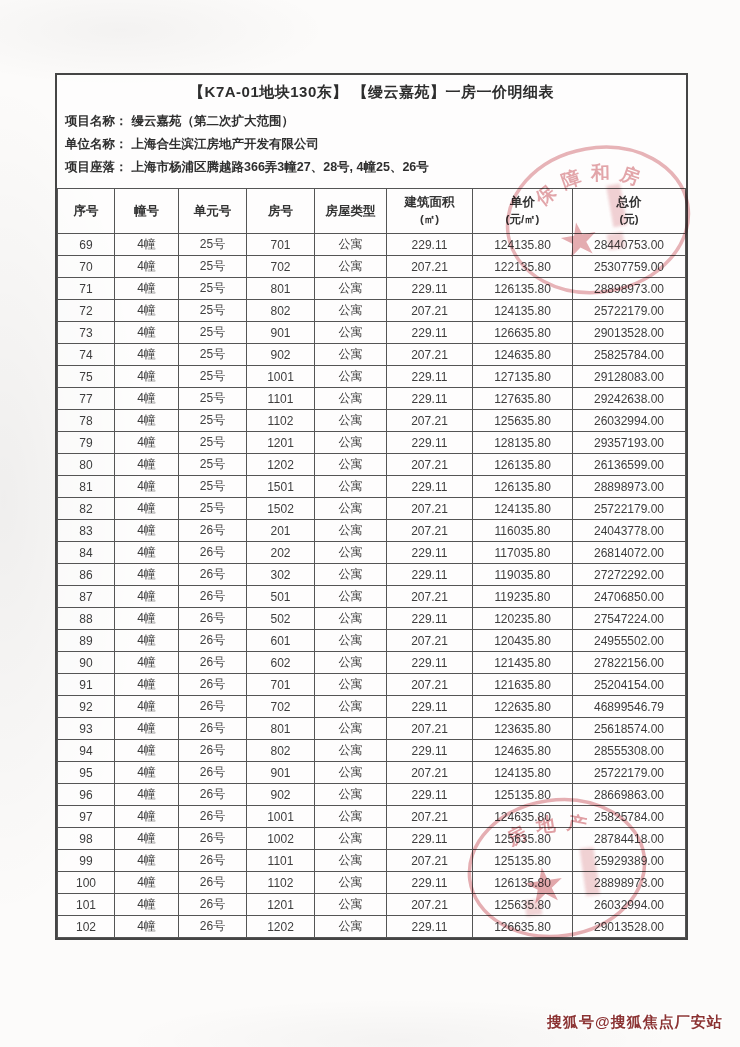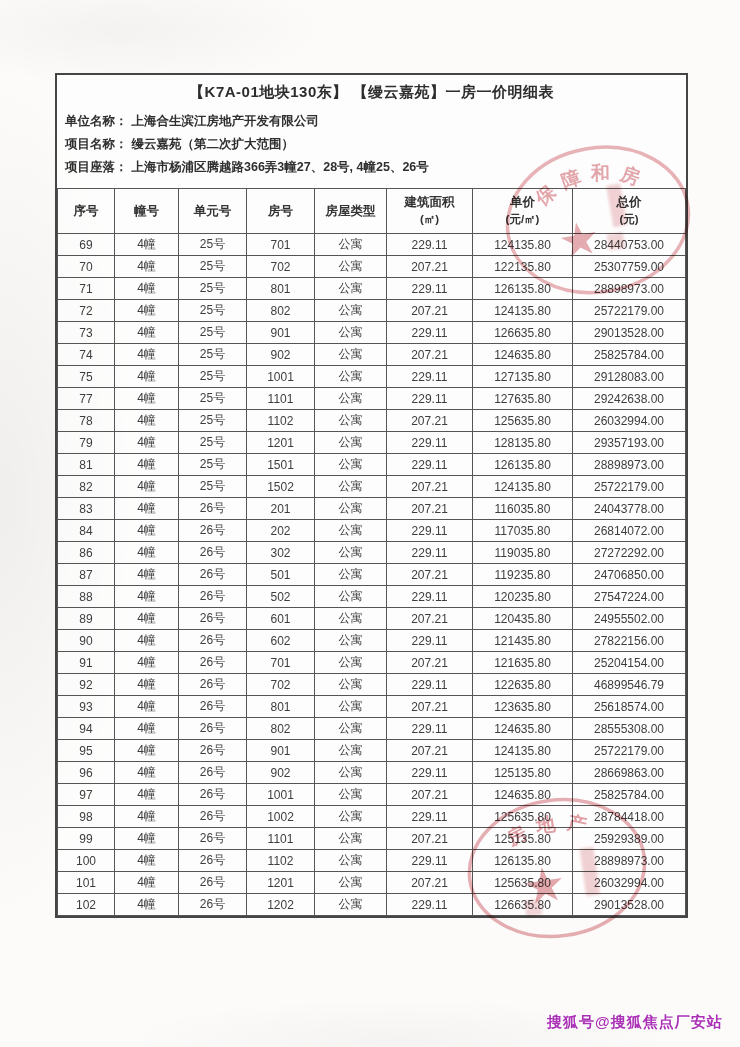--- a/index.html
+++ b/index.html
@@ -45,36 +45,36 @@
   table.price td{
     height:21px;font-size:12px;color:#3d3d3d;
   }
   .stamp{
     position:absolute;mix-blend-mode:multiply;pointer-events:none;
   }
   .stamp-top{left:500px;top:140px;transform:rotate(-10deg);opacity:0.8;}
   .stamp-bottom{left:462px;top:792px;transform:rotate(-8deg);opacity:0.85;}
   .watermark{
     position:absolute;left:547px;top:1013px;
-    font-size:15px;font-weight:900;letter-spacing:1px;color:#a21caf;
+    font-size:15px;font-weight:900;letter-spacing:1px;color:#7f1d1d;
     text-shadow:1px 1px 0 #ffffff,-1px -1px 0 #ffffff,1px -1px 0 #ffffff,-1px 1px 0 #ffffff;
     opacity:0.9;white-space:nowrap;
   }
 </style>
 </head>
 <body>
 
 <div class="doc">
   <div class="doc-title">【K7A-01地块130东】 【缦云嘉苑】一房一价明细表</div>
 
   <div class="info-row">
-    <span class="lbl">单位名称：</span><span>上海合生滨江房地产开发有限公司</span>
+    <span class="lbl">项目名称：</span><span>缦云嘉苑（第二次扩大范围）</span>
   </div>
   <div class="info-row">
-    <span class="lbl">项目名称：</span><span>缦云嘉苑（第二次扩大范围）</span>
+    <span class="lbl">单位名称：</span><span>上海合生滨江房地产开发有限公司</span>
   </div>
   <div class="info-row">
     <span class="lbl">项目座落：</span><span>上海市杨浦区腾越路366弄3幢27、28号, 4幢25、26号</span>
   </div>
 
   <table class="price">
     <colgroup>
       <col style="width:57px">
         <col style="width:64px">
         <col style="width:68px">
@@ -189,20 +189,30 @@
         </tr>
         <tr>
           <td>79</td>
           <td>4幢</td>
           <td>25号</td>
           <td>1201</td>
           <td>公寓</td>
           <td>229.11</td>
           <td>128135.80</td>
           <td>29357193.00</td>
+        </tr>
+        <tr>
+          <td>80</td>
+          <td>4幢</td>
+          <td>25号</td>
+          <td>1202</td>
+          <td>公寓</td>
+          <td>207.21</td>
+          <td>126135.80</td>
+          <td>26136599.00</td>
         </tr>
         <tr>
           <td>81</td>
           <td>4幢</td>
           <td>25号</td>
           <td>1501</td>
           <td>公寓</td>
           <td>229.11</td>
           <td>126135.80</td>
           <td>28898973.00</td>

